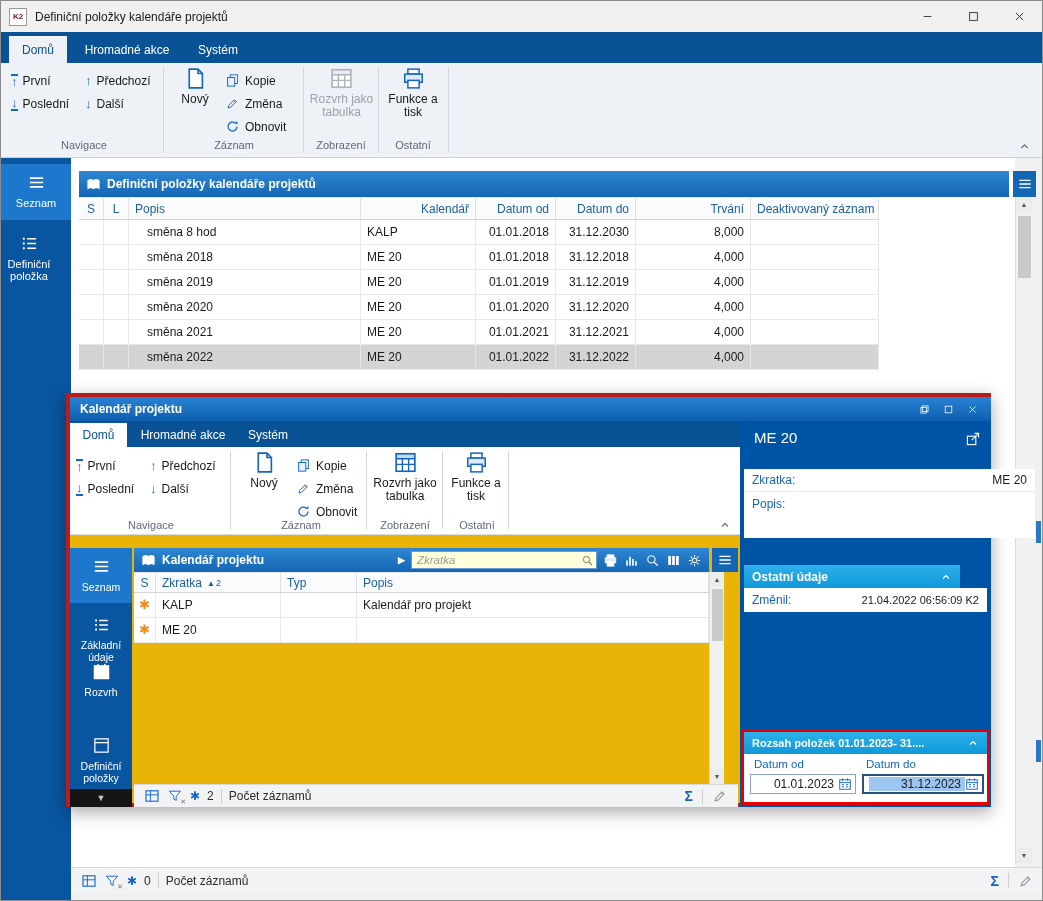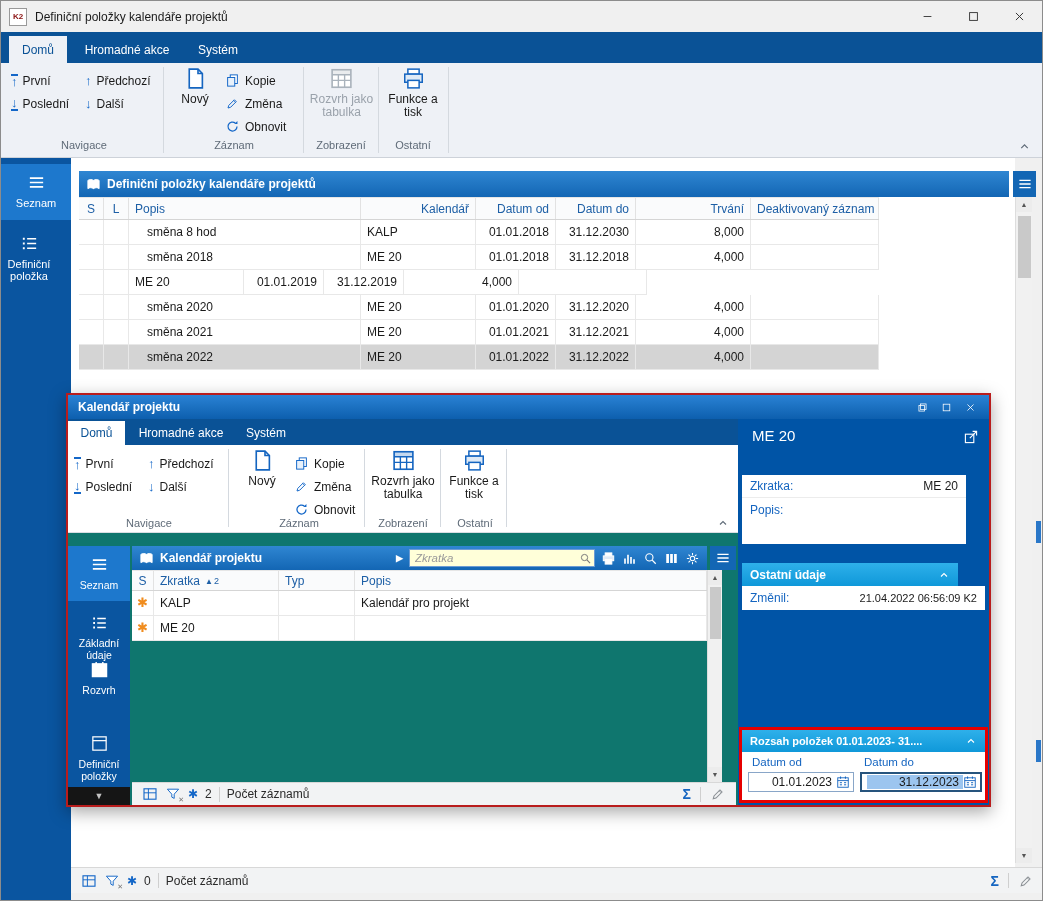--- a/index.html
+++ b/index.html
@@ -72,21 +72,21 @@
   .statusbar{position:absolute;display:flex;align-items:center;gap:7px;background:#f2f3f4;border-top:1px solid #d8d8d8;padding:0 10px;color:#2a2a2a}
   .sicon{width:16px;height:16px;color:#1467c8}
   .ssep{width:1px;height:15px;background:#cfcfcf}
   .sright{margin-left:auto;display:flex;align-items:center;gap:9px}
   .sigma{color:#1565c0;font-weight:bold;font-size:14px}
   .fwrap{position:relative;display:inline-flex}
   .fx{position:absolute;right:-3px;bottom:-2px;font-size:7px;color:#777;font-style:normal}
   .penic{color:#8a8f94}
 
   
-  .dialog{position:absolute;left:65px;top:392px;width:925px;height:414px;background:#0f766e;border:2px solid #b91c1c;box-shadow:0 5px 16px rgba(0,0,0,.35)}
+  .dialog{position:absolute;left:65px;top:392px;width:925px;height:414px;background:#eab308;border:4px solid #b91c1c;box-shadow:0 5px 16px rgba(0,0,0,.35)}
   .dtitle{position:absolute;left:0;top:0;width:921px;height:24px;background:linear-gradient(#2a82d4,#0d5fae);color:#fff;font-weight:bold;display:flex;align-items:center;padding:0 10px}
   .dctrls{margin-left:auto;display:flex;gap:7px}
   .dctrl{width:17px;height:16px;color:#fff;display:flex;align-items:center;justify-content:center}
   .dctrl svg{width:11px;height:11px}
   .dtabstrip{position:absolute;left:0;top:24px;width:670px;height:26px;background:#0a5296}
   .dribbon{position:absolute;left:0;top:50px;width:670px;height:88px;background:#fff;border-bottom:1px solid #dadee3}
   .dsidebar{position:absolute;left:0;top:151px;width:62px;height:259px;background:#0a55a0}
   .dsidebar .sbitem{width:62px;font-size:10.5px}
 
   .searchwrap{position:relative;width:186px;height:18px;background:#ffffd9;border:1px solid #6b9bd2;display:flex;align-items:center}
@@ -370,20 +370,21 @@
         <div class="tcell mc2">směna 2018</div>
         <div class="tcell mc3">ME 20</div>
         <div class="tcell mc4">01.01.2018</div>
         <div class="tcell mc5">31.12.2018</div>
         <div class="tcell mc6">4,000</div>
         <div class="tcell mc7"></div>
       </div>
       <div class="trow">
         <div class="tcell mc0"></div>
         <div class="tcell mc1"></div>
+        <div class="tcell mc2">směna 2019</div>
         <div class="tcell mc3">ME 20</div>
         <div class="tcell mc4">01.01.2019</div>
         <div class="tcell mc5">31.12.2019</div>
         <div class="tcell mc6">4,000</div>
         <div class="tcell mc7"></div>
       </div>
       <div class="trow">
         <div class="tcell mc0"></div>
         <div class="tcell mc1"></div>
         <div class="tcell mc2">směna 2020</div>
@@ -637,21 +638,21 @@
           </svg>
       </div>
     </div>
 
     <div class="panel">
       <div class="ptitle">ME 20</div>
       <svg class="ic pext">
           <use href="#i-extlink"></use>
         </svg>
 
-      <div class="secbody" style="left:4px;top:56px;width:224px;height:69px">
+      <div class="secbody" style="left:4px;top:48px;width:291px;height:69px">
         <div class="frow">
             <span class="fl">Zkratka:</span>
             <span class="fv">ME 20</span>
           </div>
         <div class="frow">
             <span class="fl">Popis:</span>
             <span class="fv"></span>
           </div>
       </div>
 

